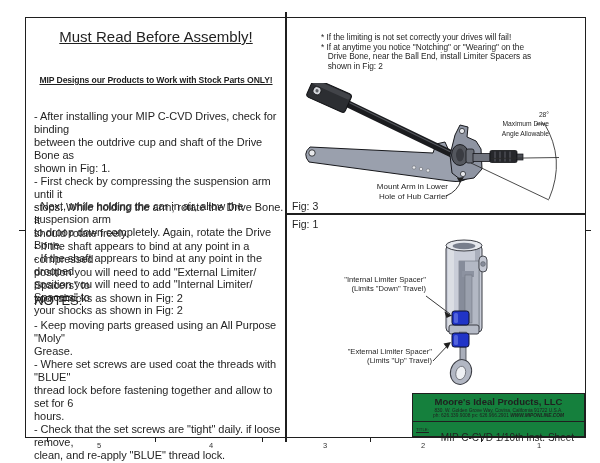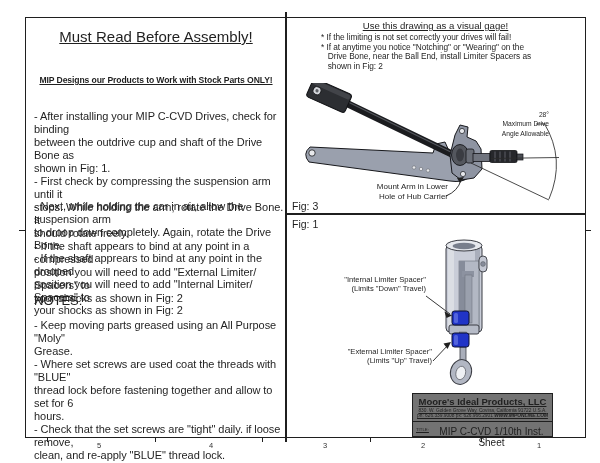--- a/index.html
+++ b/index.html
@@ -27,22 +27,22 @@
   .fig-label{font-size:10.5px;}
   .fig1-label{left:292px;top:200px;}
   .fig2-label{left:292px;top:218px;}
 
   .callout{text-align:right;}
   .angle-callout{left:489px;top:110px;width:60px;font-size:6.7px;line-height:1.4;}
   .arm-callout{left:350px;top:182px;width:98px;font-size:8px;line-height:1.2;}
   .int-callout{left:320px;top:275px;width:106px;font-size:7.6px;line-height:1.25;}
   .ext-callout{left:320px;top:347px;width:112px;font-size:7.6px;line-height:1.25;}
 
-  .title-block{left:412px;top:393px;width:141px;height:44px;border:1.5px solid var(--ink);
-            box-sizing:border-box;background:#737373;text-decoration:underline;}
+  .title-block{left:412px;top:393px;width:173px;height:44px;border:1.5px solid var(--ink);
+            box-sizing:border-box;background:#15803d;}
   .tb-company{margin-top:2px;text-align:center;font-size:9.5px;font-weight:bold;}
   .tb-address{text-align:center;font-size:4.8px;margin-top:1px;}
   .tb-phone{text-align:center;font-size:4.8px;}
   .tb-website{font-weight:bold;font-style:italic;}
   .tb-title-row{position:absolute;left:0;right:0;bottom:0;height:14px;border-top:1.2px solid var(--ink);
             display:flex;align-items:center;}
   .tb-title-label{font-size:4.3px;text-decoration:underline;margin:0 2px 0 3px;}
   .tb-sheet-title{flex:1;text-align:center;font-size:10px;margin-top:16px;}
 
   .zone-num{top:441px;width:14px;text-align:center;font-size:7.5px;color:#333;}
@@ -85,21 +85,20 @@
 Grease.
 - Where set screws are used coat the threads with "BLUE"
 thread lock before fastening together and allow to set for 6
 hours.
 - Check that the set screws are "tight" daily. if loose remove,
 clean, and re-apply "BLUE" thread lock.
 - The plastic "Retainer/ Capture Ring" SNAPS into place on
 the bell end of the Drive bone. When installed correctly it
 should be flush with the face of the bell.</div>
 
-  <div class="abs rp-gage-title">Use this drawing as a visual gage!</div>
   <div class="abs rp-warnings">* If the limiting is not set correctly your drives will fail!
 * If at anytime you notice "Notching" or "Wearing" on the
    Drive Bone, near the Ball End, install Limiter Spacers as
    shown in Fig: 2</div>
 
   <svg class="abs" style="left:300px;top:83px;" width="285" height="130" viewBox="0 0 285 130">
 
     <g>
       <path d="M 10,64 Q 2,71 9,79 L 150,98 Q 163,100 169,94 L 172,86 L 149,68 L 145,59 L 136,61 L 133,70 Z" fill="var(--metal-mid)" stroke="#17181c" stroke-width="1"></path>
       <circle cx="12" cy="70" r="3.2" fill="#e8e9ec" stroke="#17181c" stroke-width="0.8"></circle>

